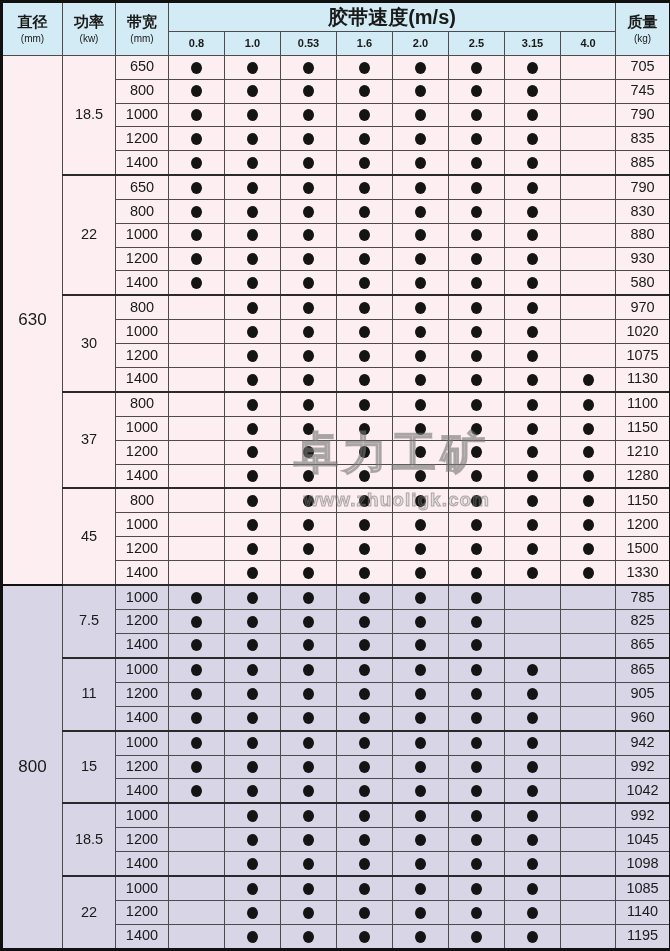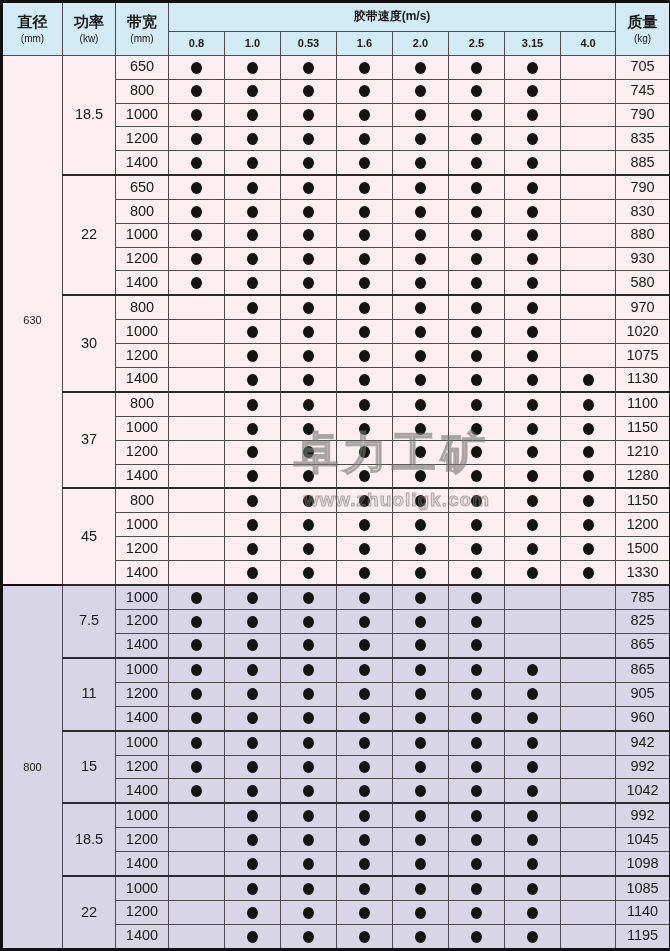--- a/index.html
+++ b/index.html
@@ -34,27 +34,27 @@
     color:#1a1a1a;
     font-size:14.5px;
     line-height:1.1;
     overflow:hidden;
   }
   thead th{background:var(--header-bg);}
   thead .hrow1{height:30px;}
   thead .hrow2{height:24px;}
   .hlabel{font-weight:bold;font-size:15px;}
   .hunit{font-weight:normal;font-size:10px;margin-top:2px;}
-  .speed-label{font-weight:bold;font-size:12px;}
+  .speed-label{font-weight:bold;font-size:20px;}
   .speed-val{font-weight:bold;font-size:11px;}
   tr.sec-pink td{background:var(--pink-bg);}
   tr.sec-lav td{background:var(--lav-bg);}
   td.group-end{border-bottom:2px solid var(--thick);}
   td.power-cell{border-bottom:2px solid var(--thick);}
-  td.diameter-cell{border-bottom:2px solid var(--outer);font-size:11px;}
+  td.diameter-cell{border-bottom:2px solid var(--outer);font-size:17px;}
   .dot{
     display:inline-block;
     width:11px;height:12px;
     border-radius:50%;
     background:var(--dot);
     vertical-align:middle;
   }
   .watermark{
     position:absolute;
     left:260px;top:424px;

